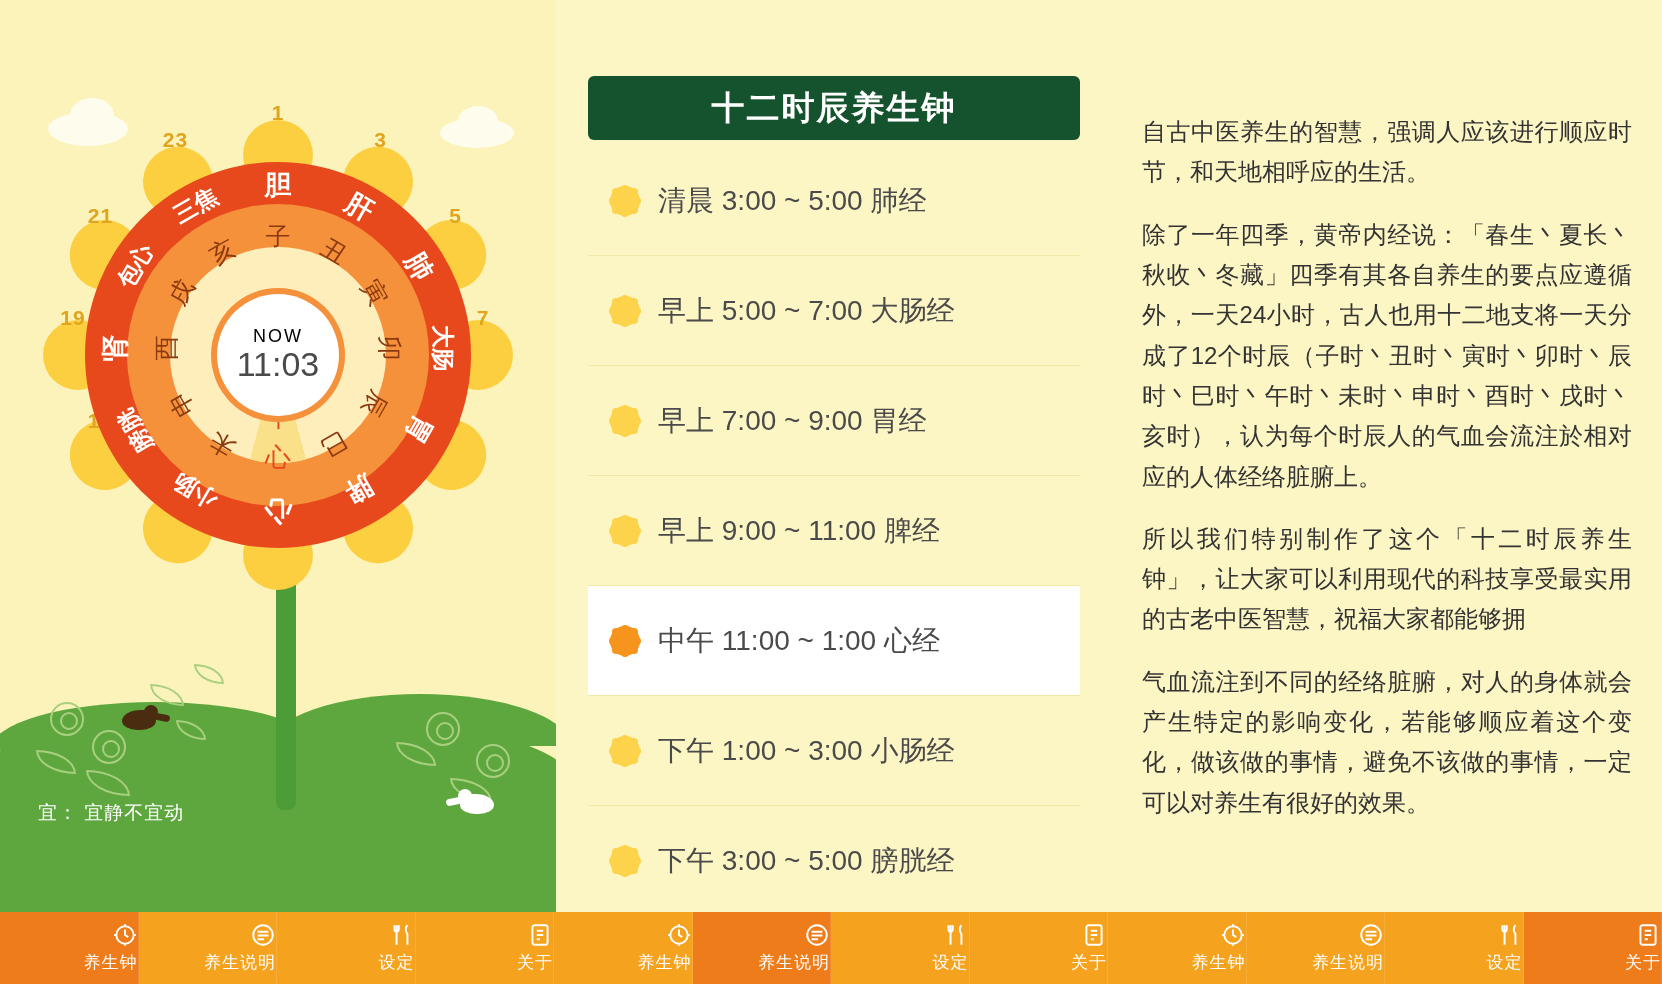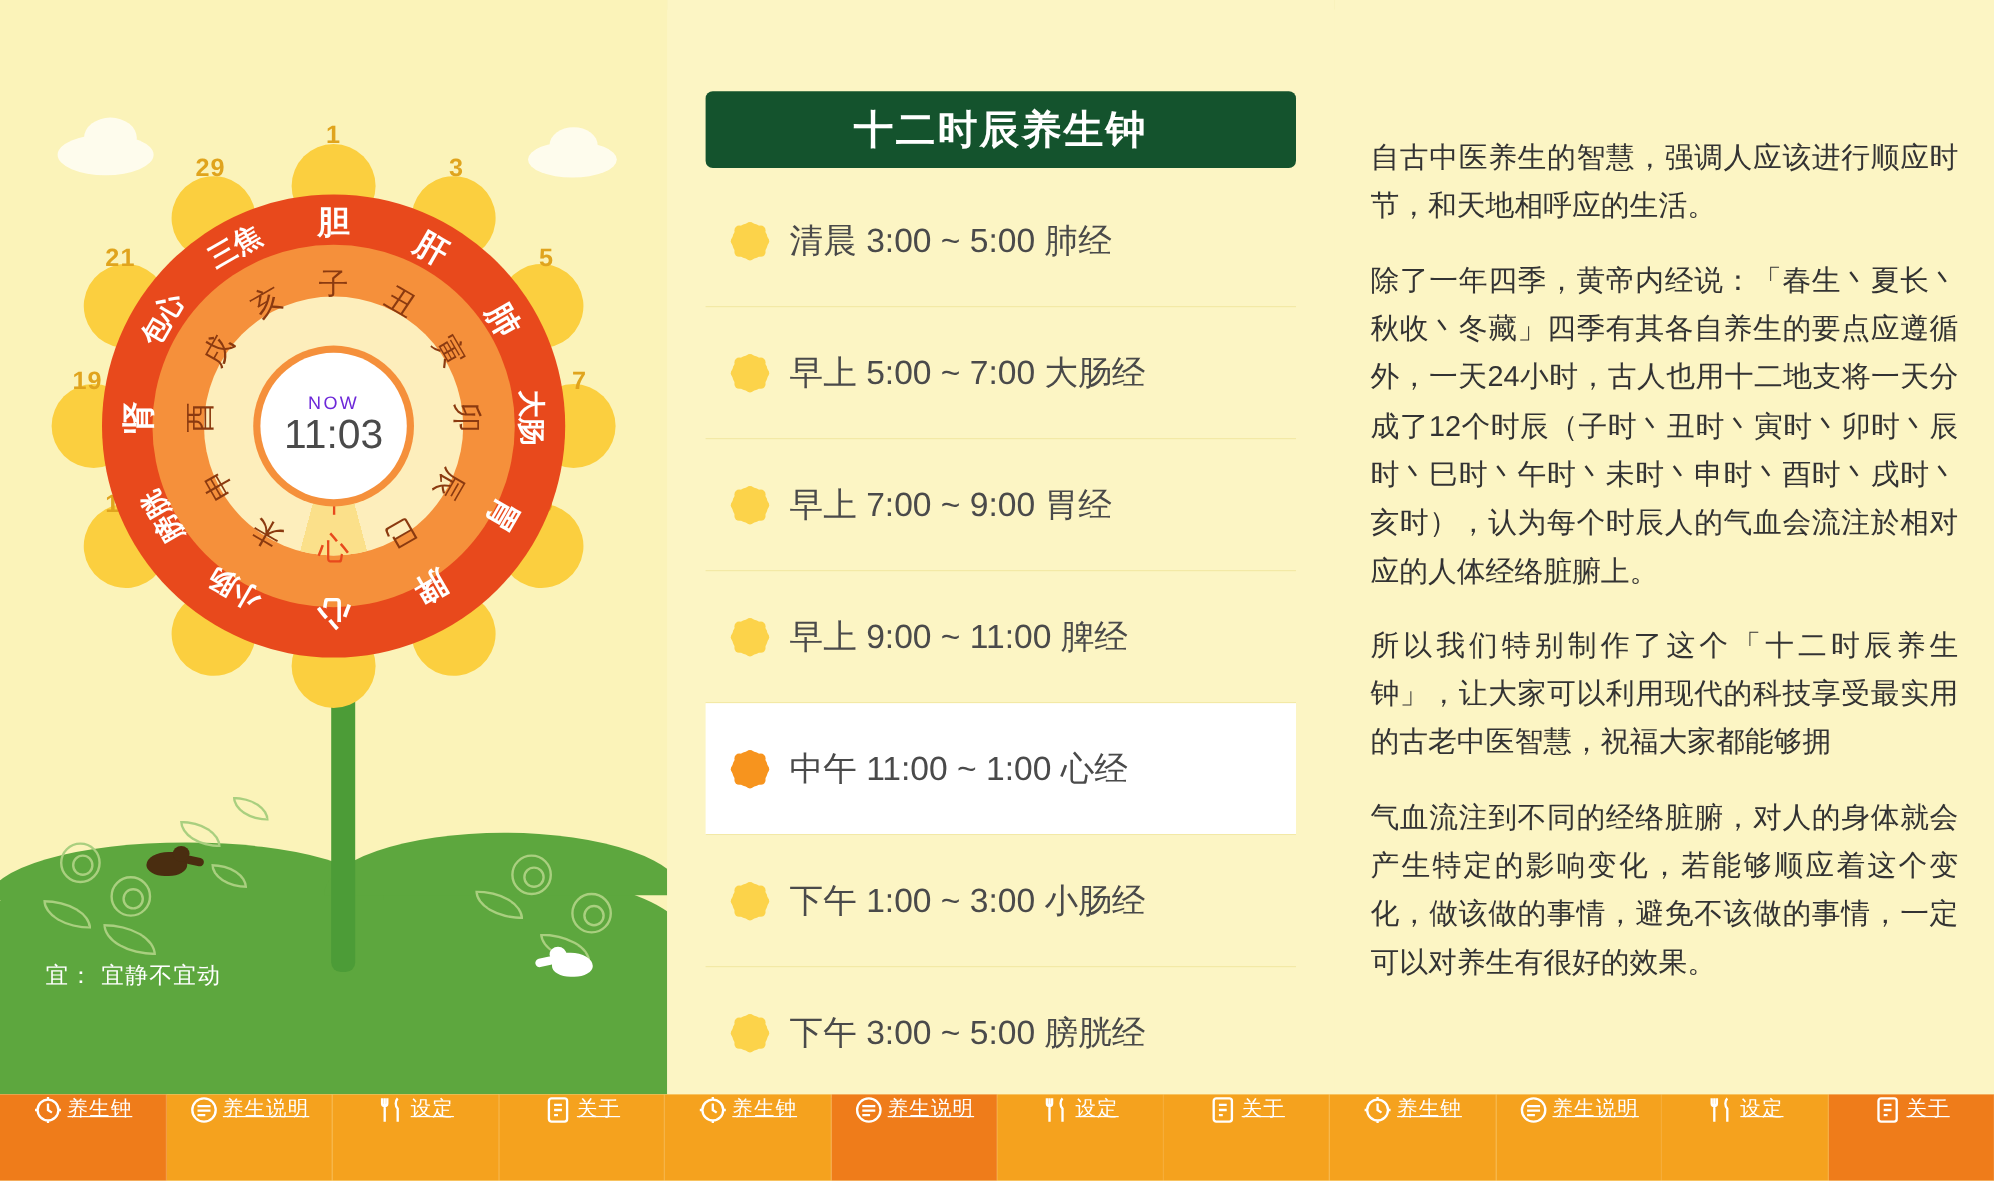--- a/index.html
+++ b/index.html
@@ -94,21 +94,21 @@
   #ring-inner {
     position:absolute; left:160px; top:127px; width:216px; height:216px;
     border-radius:50%; background:#fdeebc;
   }
   #now-face {
     position:absolute; left:207px; top:174px; width:122px; height:122px;
     border-radius:50%; background:#ffffff;
     box-shadow: 0 0 0 6px #f5903b;
     display:flex; flex-direction:column; align-items:center; justify-content:center;
   }
-  #now-label { font-size:15px; color:#6d28d9; letter-spacing:2px; }
+  #now-label { font-size:18px; color:#000000; letter-spacing:2px; }
   #now-time { font-size:34px; color:#4a4a4a; margin-top:-2px; }
   .organ {
     position:absolute; left:236px; top:52px; width:64px; height:180px;
     transform-origin: 32px 176px;
     text-align:center; color:#ffffff; font-size:27px; font-weight:bold;
     line-height:1.02;
   }
   .branch {
     position:absolute; left:240px; top:100px; width:56px; height:130px;
     transform-origin: 28px 128px;
@@ -181,22 +181,22 @@
     margin-bottom:22px; text-align:justify;
   }
 
   
   #tabbar {
     position:absolute; left:0; bottom:0; width:1662px; height:72px;
     display:flex;
   }
   .tab {
     flex:1 1 0; background:#f5a21e; color:#ffffff;
-    display:flex; align-items:flex-start; justify-content:center;
-    gap:3px; border-right:1px solid rgba(255,255,255,.12);text-decoration:underline;
+    display:flex; flex-direction:column; align-items:flex-end; justify-content:center;
+    gap:3px; border-right:1px solid rgba(255,255,255,.12);
   }
   .tab.sel { background:#ef7c1a; }
   .tab-label { font-size:17px; letter-spacing:1px; }
   .tab-icon { width:26px; height:26px; }
   .tab-icon svg { width:26px; height:26px; display:block; }
   #topbar {
     position:absolute; left:0; top:0; width:1662px; height:8px;
     background:#efe9a8;
   }
 </style>
@@ -261,21 +261,21 @@
       <div class="petal-num" style="transform: rotate(30deg) translateY(-205px) rotate(-30deg);">3</div>
       <div class="petal-num" style="transform: rotate(60deg) translateY(-205px) rotate(-60deg);">5</div>
       <div class="petal-num" style="transform: rotate(90deg) translateY(-205px) rotate(-90deg);">7</div>
       <div class="petal-num" style="transform: rotate(120deg) translateY(-205px) rotate(-120deg);">9</div>
       <div class="petal-num" style="transform: rotate(150deg) translateY(-205px) rotate(-150deg);">11</div>
       <div class="petal-num" style="transform: rotate(180deg) translateY(-205px) rotate(-180deg);">13</div>
       <div class="petal-num" style="transform: rotate(210deg) translateY(-205px) rotate(-210deg);">15</div>
       <div class="petal-num" style="transform: rotate(240deg) translateY(-205px) rotate(-240deg);">17</div>
       <div class="petal-num" style="transform: rotate(270deg) translateY(-205px) rotate(-270deg);">19</div>
       <div class="petal-num" style="transform: rotate(300deg) translateY(-205px) rotate(-300deg);">21</div>
-      <div class="petal-num" style="transform: rotate(330deg) translateY(-205px) rotate(-330deg);">29</div>
+      <div class="petal-num" style="transform: rotate(330deg) translateY(-205px) rotate(-330deg);">23</div>
 
       <div id="ring-outer"></div>
       <div id="ring-mid"></div>
       <div id="ring-inner"></div>
       <div id="highlight-wedge"></div>
 
       <div class="organ" style="transform: rotate(0deg);">胆</div>
       <div class="organ" style="transform: rotate(30deg);">肝</div>
       <div class="organ" style="transform: rotate(60deg);">肺</div>
       <div class="organ" style="transform: rotate(90deg); font-size:23px;">大肠</div>

